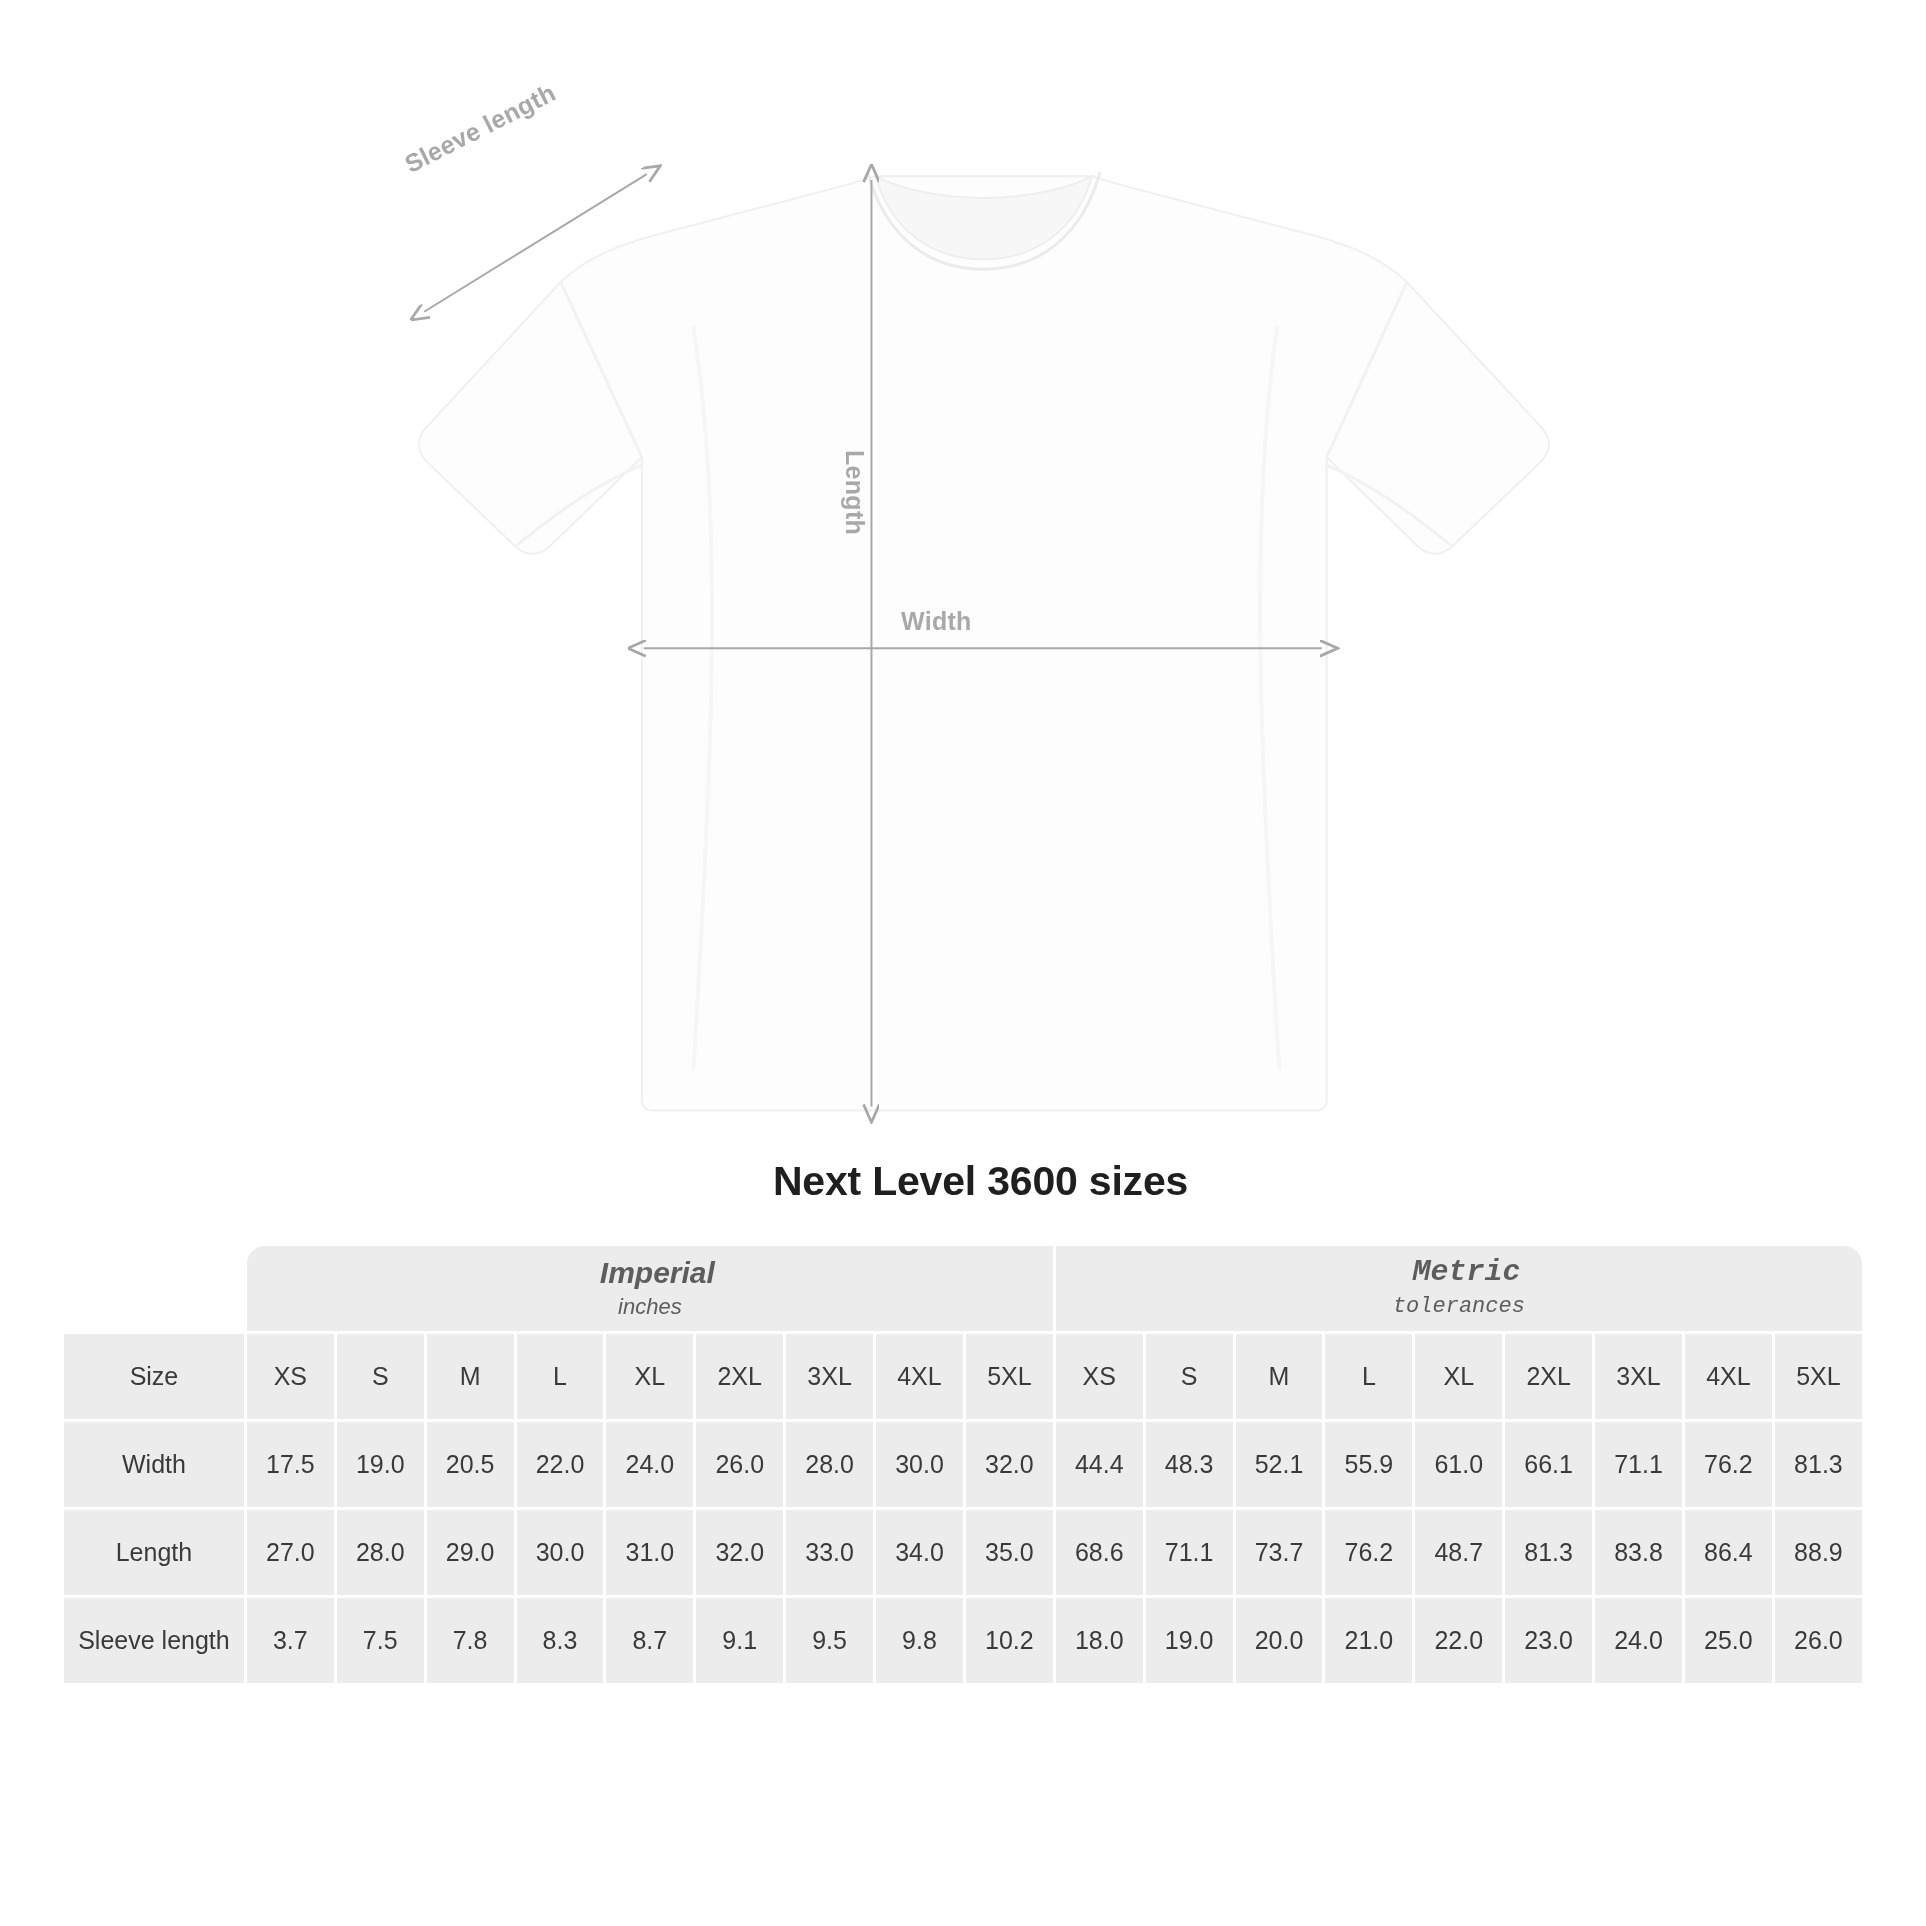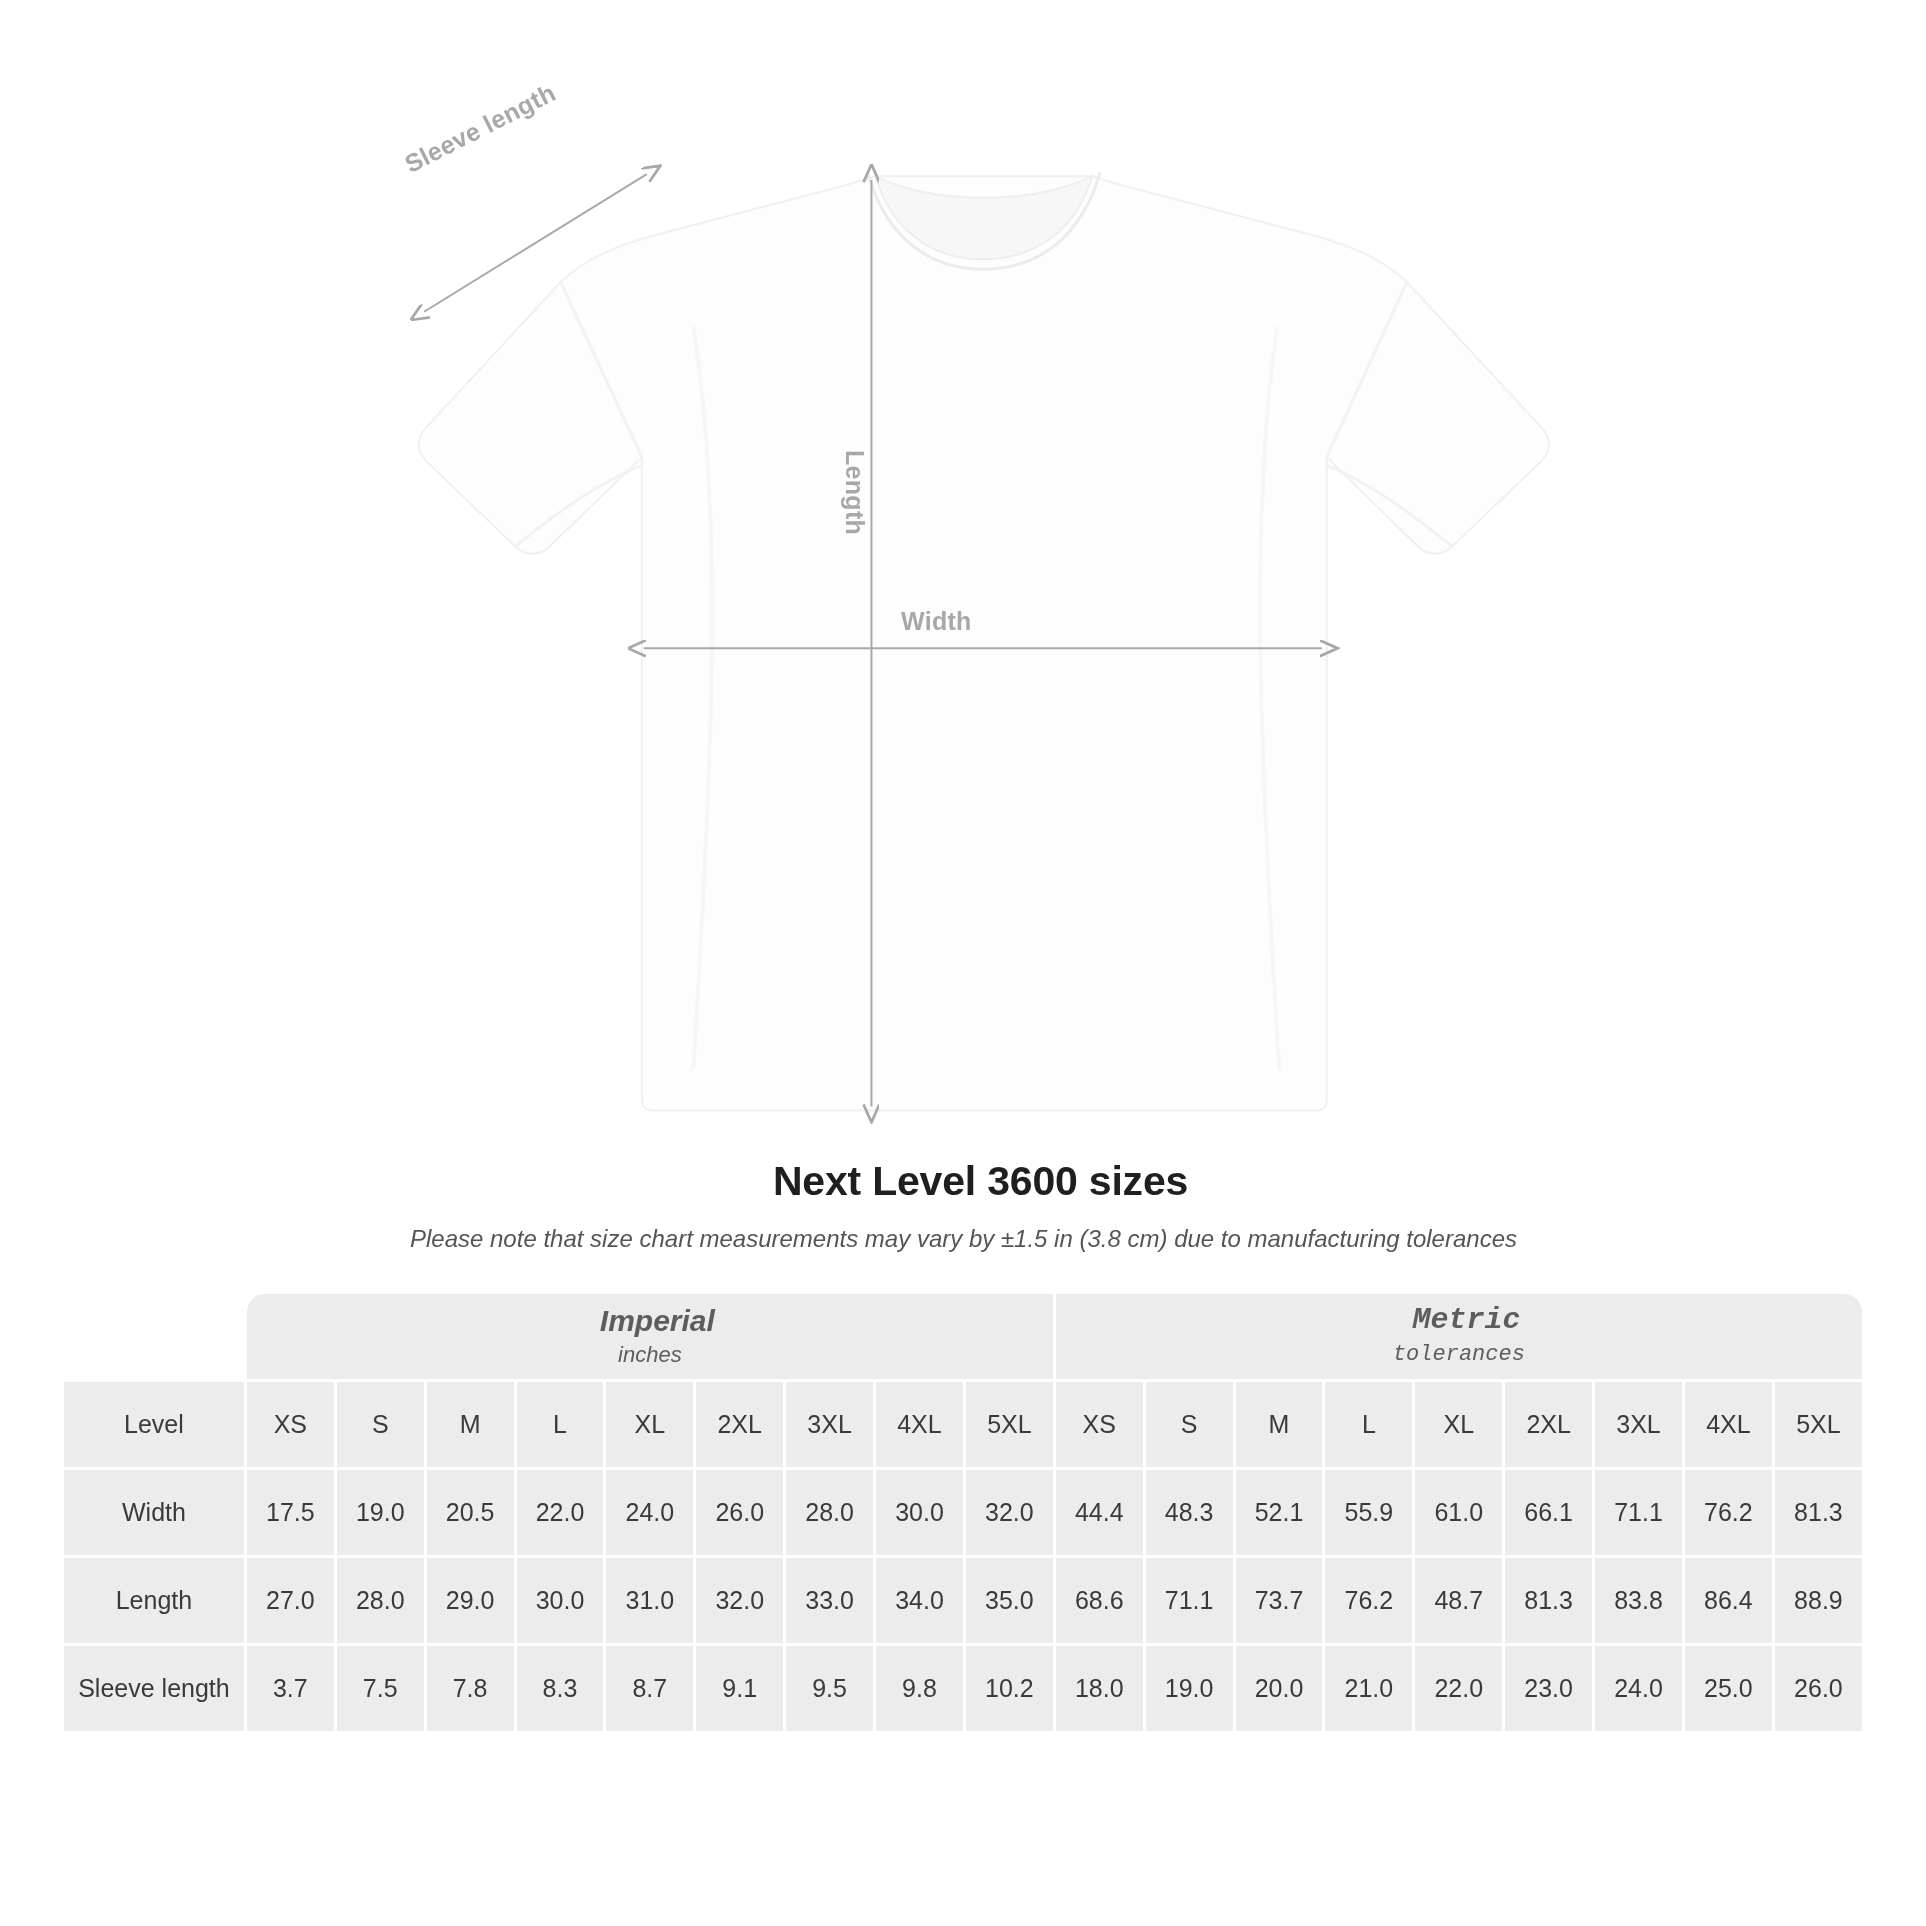--- a/index.html
+++ b/index.html
@@ -197,21 +197,20 @@
     <line x1="650" y1="655" x2="1335" y2="655" stroke="#a8a8a8" stroke-width="2" marker-start="url(#arrowStart)" marker-end="url(#arrowEnd)"></line>
   </svg>
 
   <div class="dim-label label-sleeve">Sleeve length</div>
   <div class="dim-label label-length">Length</div>
   <div class="dim-label label-width">Width</div>
 </div>
 
 <div class="title-block">
   <h1 class="chart-title">Next Level 3600 sizes</h1>
-  <div class="chart-note">Please note that size chart measurements may vary by ±1.5 in (3.8 cm) due to manufacturing tolerances</div>
 </div>
 
 <div class="table-wrap">
   <table class="size-table">
     <colgroup>
       <col class="col-label">
       <col class="col-val">
         <col class="col-val">
         <col class="col-val">
         <col class="col-val">
@@ -237,21 +236,21 @@
           <div class="unit-system">Imperial</div>
           <div class="unit-sub">inches</div>
         </td>
         <td class="unit-head" colspan="9">
           <div class="unit-system">Metric</div>
           <div class="unit-sub">tolerances</div>
         </td>
       </tr>
 
       <tr>
-        <td class="row-head">Level</td>
+        <td class="row-head">Size</td>
         <td class="size-head">XS</td>
         <td class="size-head">S</td>
         <td class="size-head">M</td>
         <td class="size-head">L</td>
         <td class="size-head">XL</td>
         <td class="size-head">2XL</td>
         <td class="size-head">3XL</td>
         <td class="size-head">4XL</td>
         <td class="size-head">5XL</td>
         <td class="size-head">XS</td>

